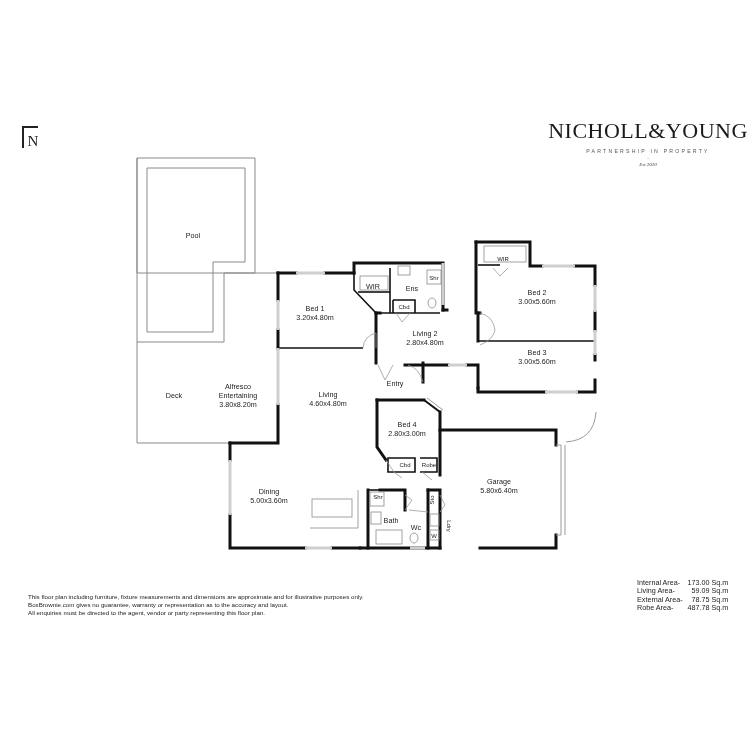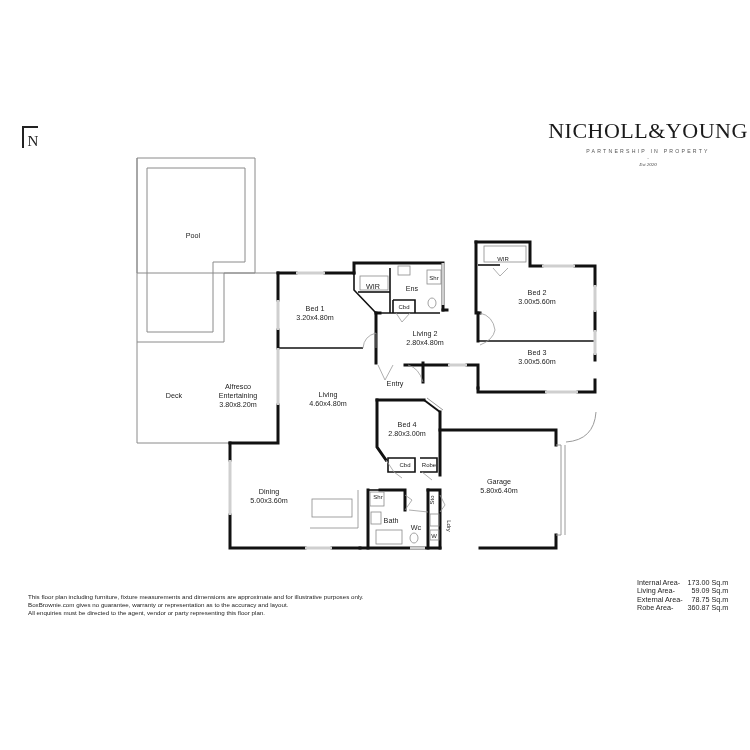--- a/index.html
+++ b/index.html
@@ -223,17 +223,17 @@
     <tr>
           <td>Living Area-</td>
           <td class="v">59.09 Sq.m</td>
         </tr>
     <tr>
           <td>External Area-</td>
           <td class="v">78.75 Sq.m</td>
         </tr>
     <tr>
           <td>Robe Area-</td>
-          <td class="v">360.87 Sq.m</td>
+          <td class="v">487.78 Sq.m</td>
         </tr>
   </tbody>
     </table>
 </div>
 
 </body></html>

